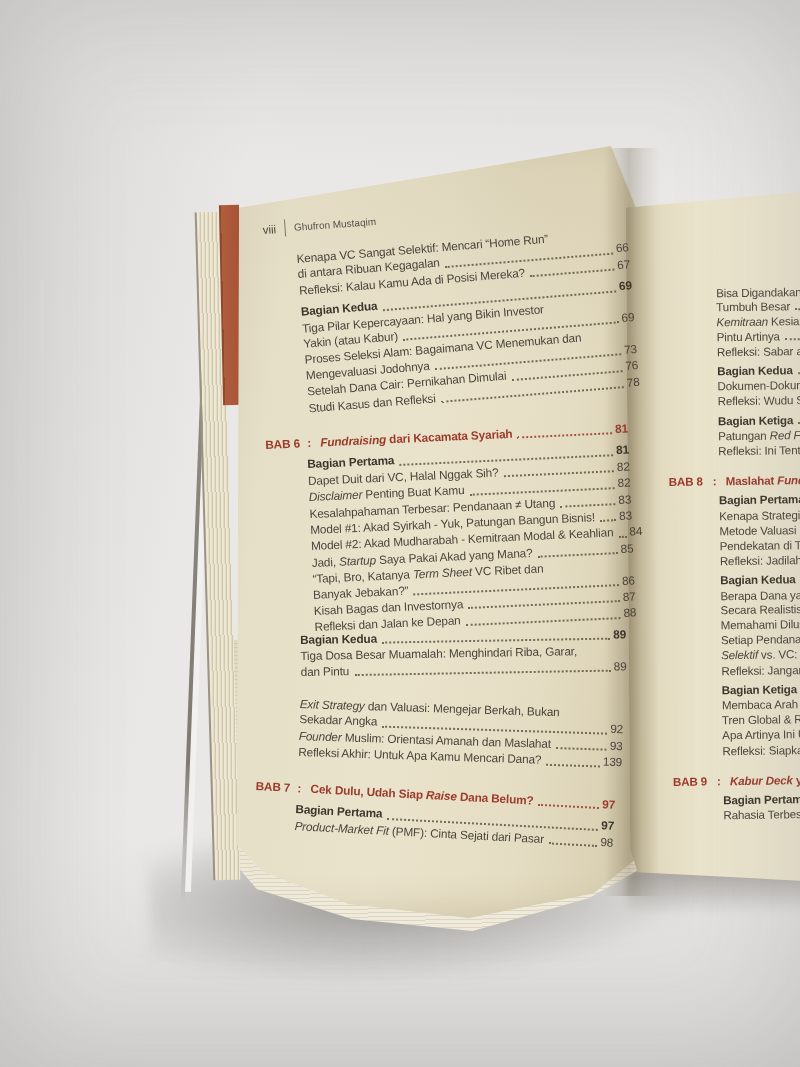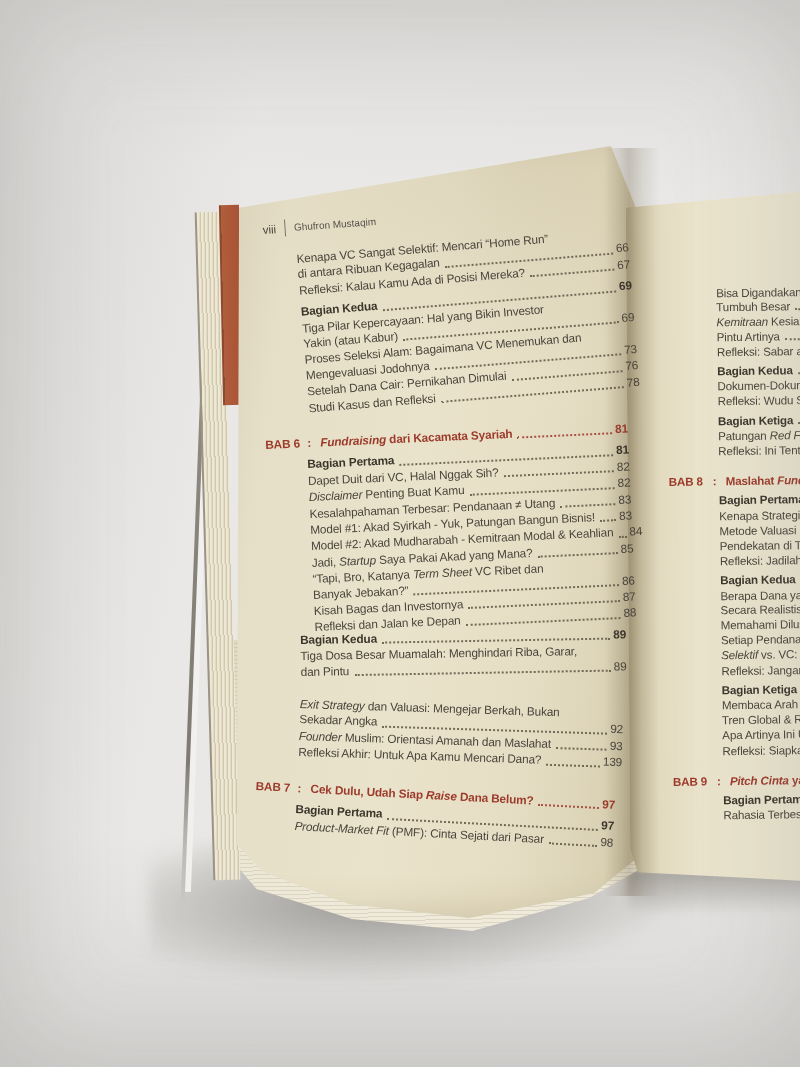--- a/index.html
+++ b/index.html
@@ -363,21 +363,21 @@
       </div>
       <div class="toc-line t-entry">
         <span class="txt"><span>Apa Artinya Ini Unt</span></span>
       </div>
       <div class="toc-line t-entry">
         <span class="txt"><span>Refleksi: Siapkah K</span></span>
       </div>
       <div class="toc-line t-bab">
         <span class="bab-label">BAB 9</span>
         <span class="bab-colon">:</span>
-        <span class="txt"><span class="it">Pitch Cinta</span><span> yang Bu</span></span>
+        <span class="txt"><span class="it">Kabur Deck</span><span> yang Bu</span></span>
       </div>
       <div class="toc-line t-section">
         <span class="txt"><span>Bagian Pertama</span></span>
       </div>
       <div class="toc-line t-entry">
         <span class="txt"><span>Rahasia Terbesar: M</span></span>
       </div>
     </div>
 
   <div class="vignette"></div>

